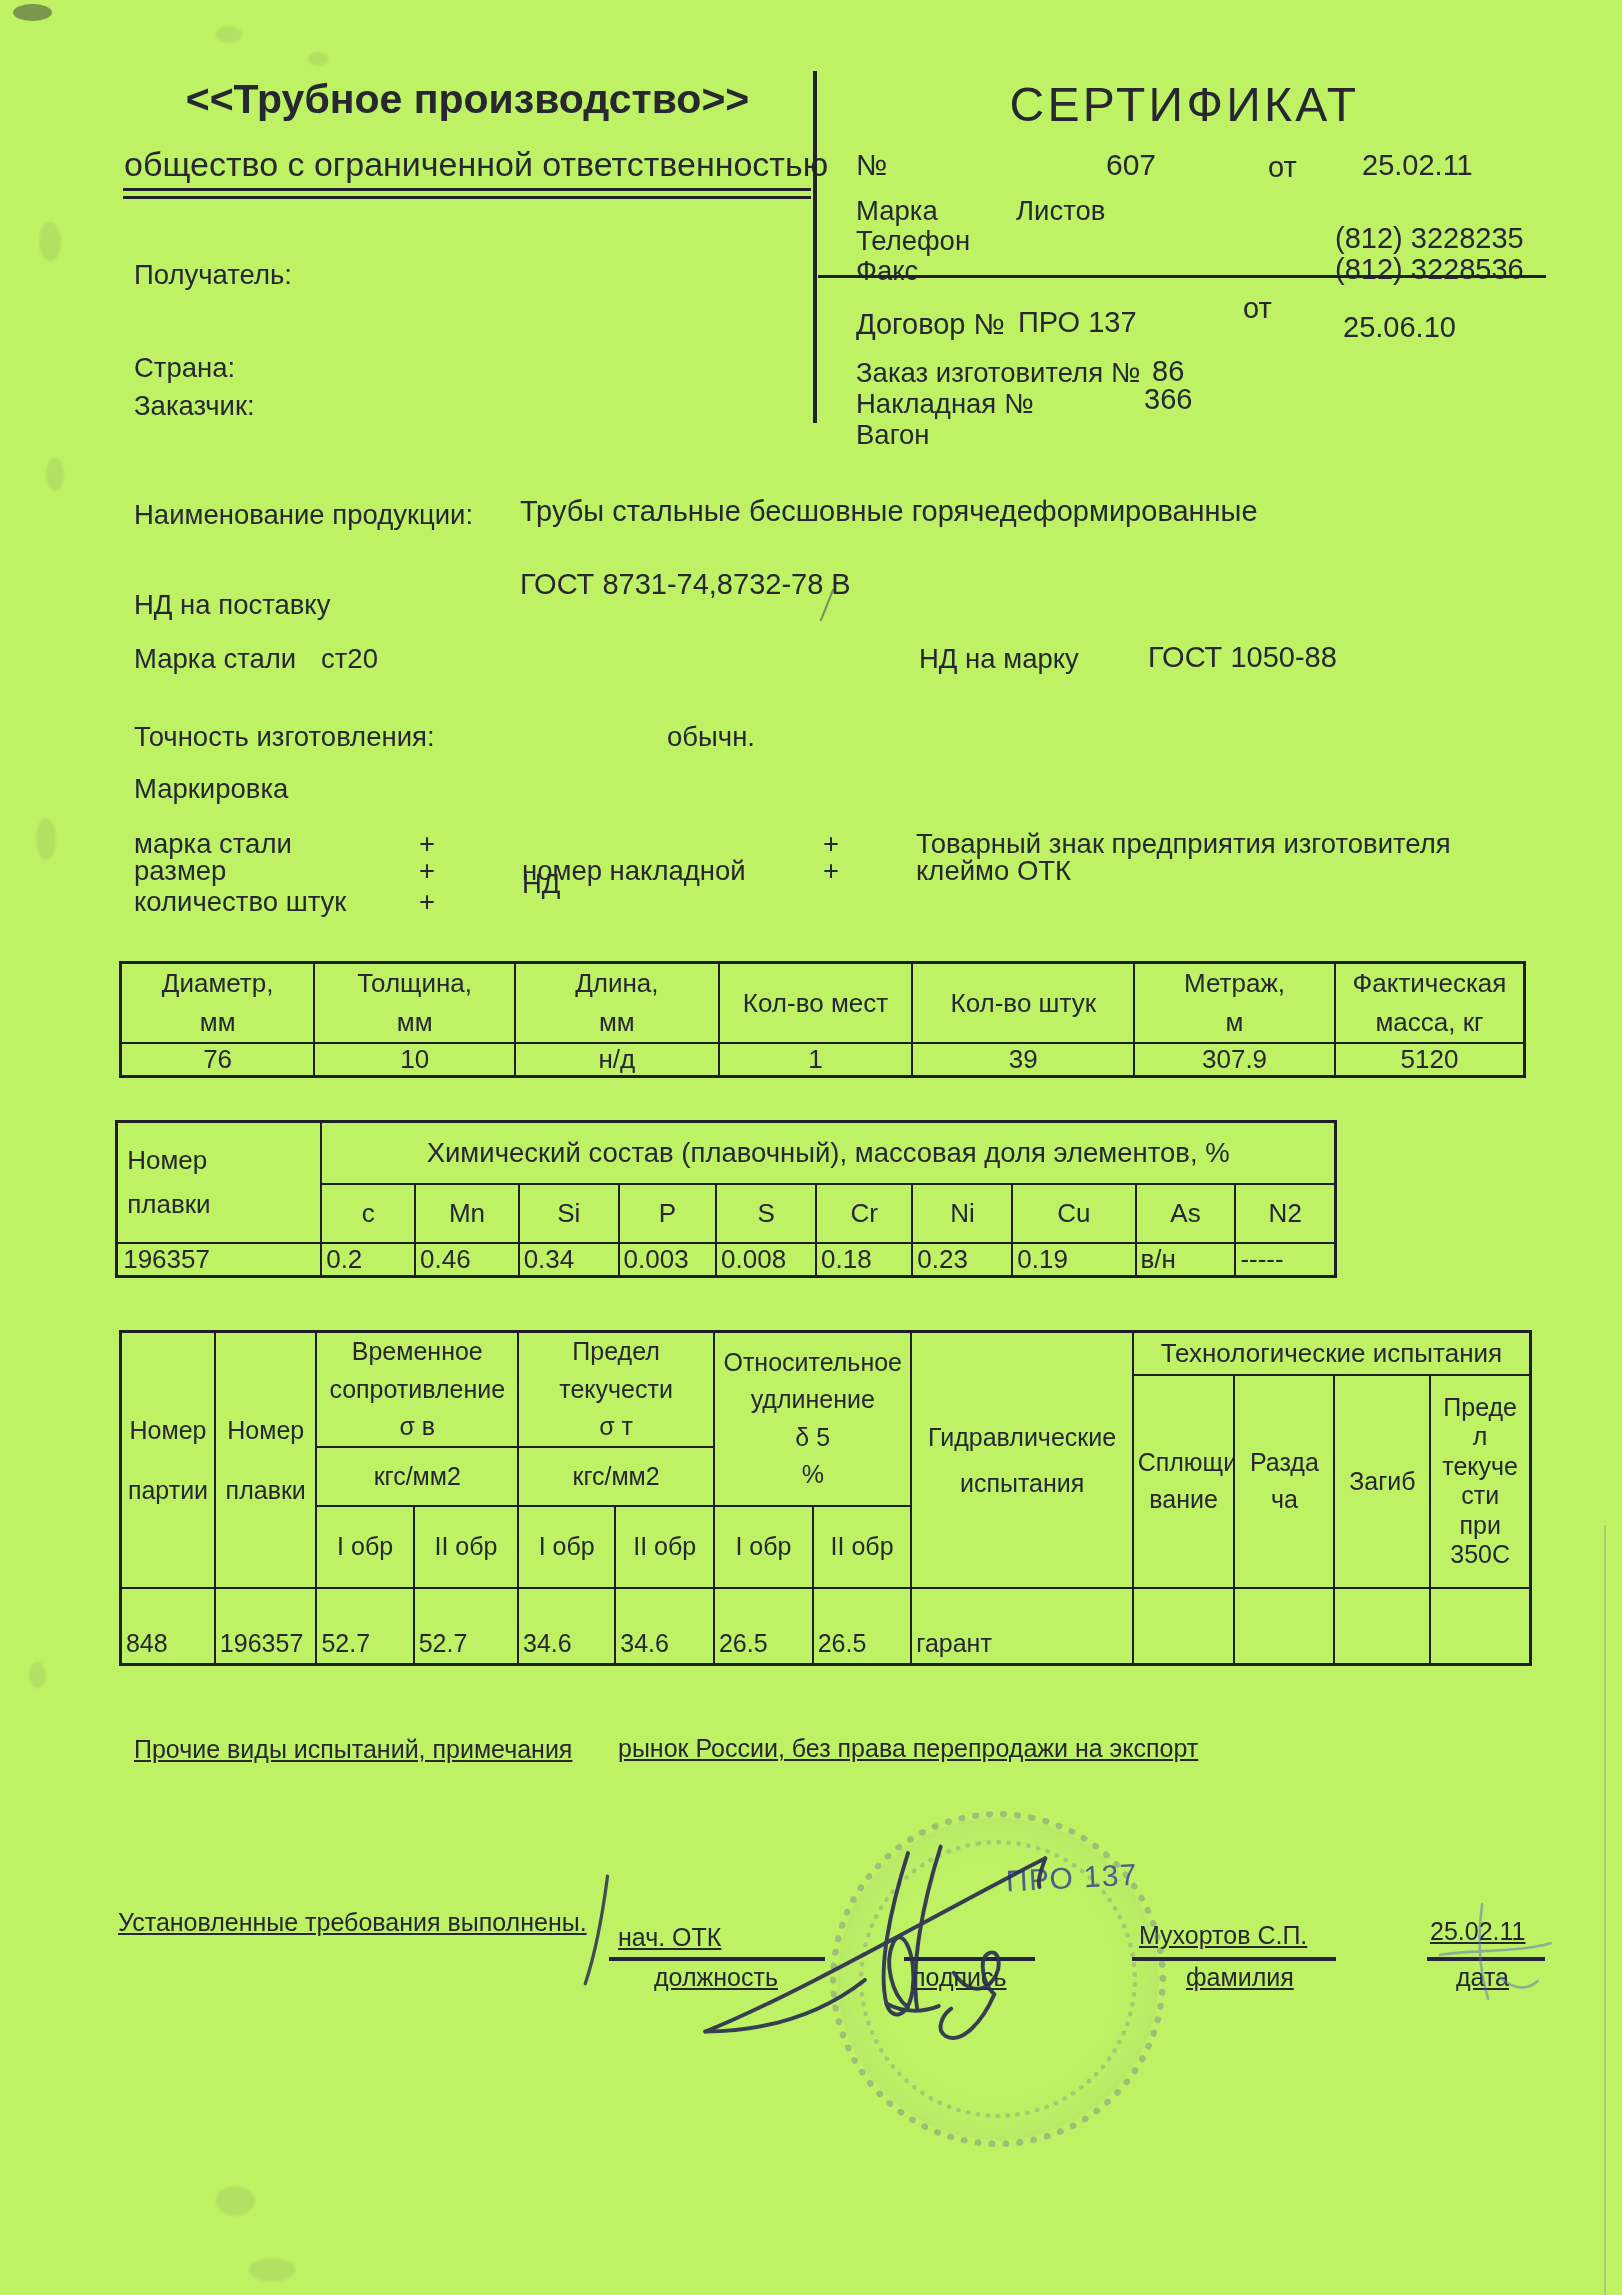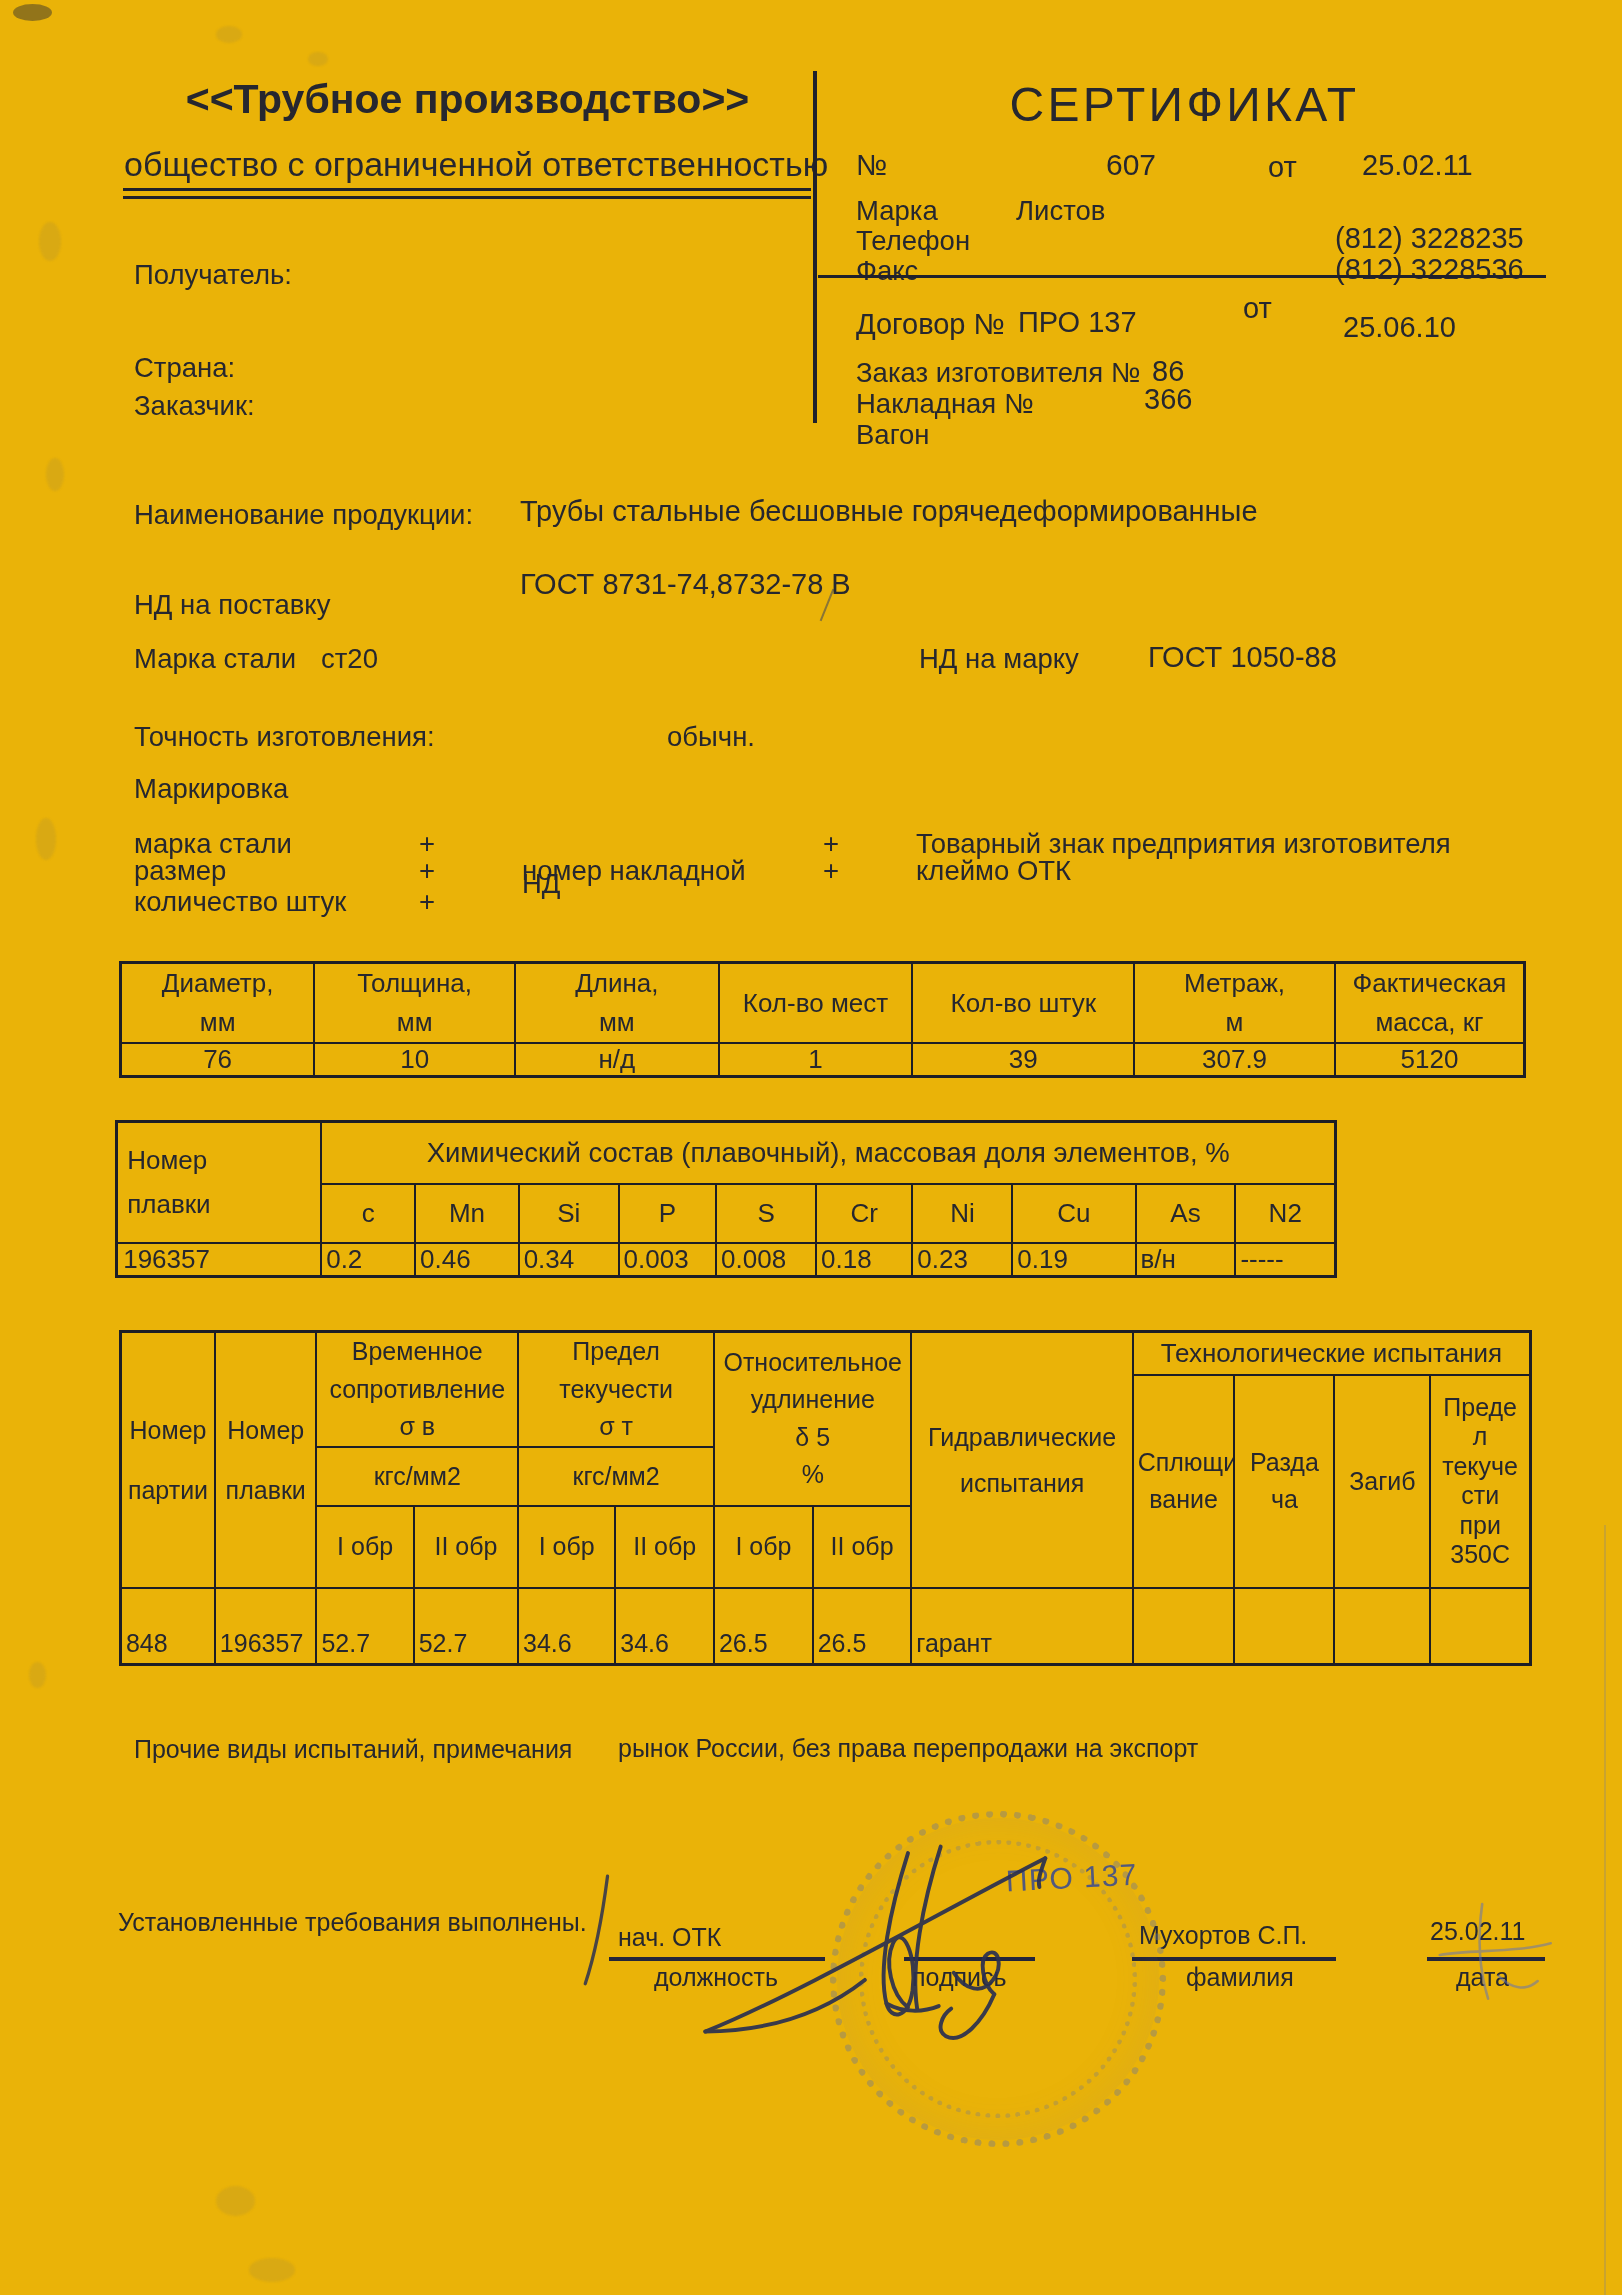--- a/index.html
+++ b/index.html
@@ -1,29 +1,29 @@
 <!DOCTYPE html>
 <html style="font-size:10.5px"><head>
 <meta charset="utf-8">
 <style>
   html,body{margin:0;padding:0;background:#888;}
   .page{
     position:relative;width:1623px;height:2295px;margin:0 auto;
-    background:#eab308;overflow:hidden;
+    background:#bef264;overflow:hidden;
     font-family:"Liberation Sans",sans-serif;color:#26272f;
   }
   .abs{position:absolute;white-space:nowrap;line-height:1.15;}
   .b{font-weight:bold;}
   .i{font-style:italic;}
   .f62{font-size:41px;}
   .f52{font-size:34px;}
   .f46{font-size:30px;}
   .f44{font-size:29px;}
   .f42{font-size:27.5px;}
-  .f38{font-size:25px;}
+  .f38{font-size:25px;text-decoration:underline;}
   .title{font-size:48px;letter-spacing:3.3px;}
   .rule{position:absolute;background:#20212b;height:3.3px;}
   .vrule{position:absolute;background:#20212b;width:3.9px;}
   .tblwrap{position:absolute;}
   table.tbl{border-collapse:collapse;width:100%;table-layout:fixed;}
   table.tbl td{
     border:2.6px solid #1d1e26;color:#26272f;padding:0 3.9px;
     text-align:center;vertical-align:middle;white-space:pre-line;
     overflow:hidden;
   }

